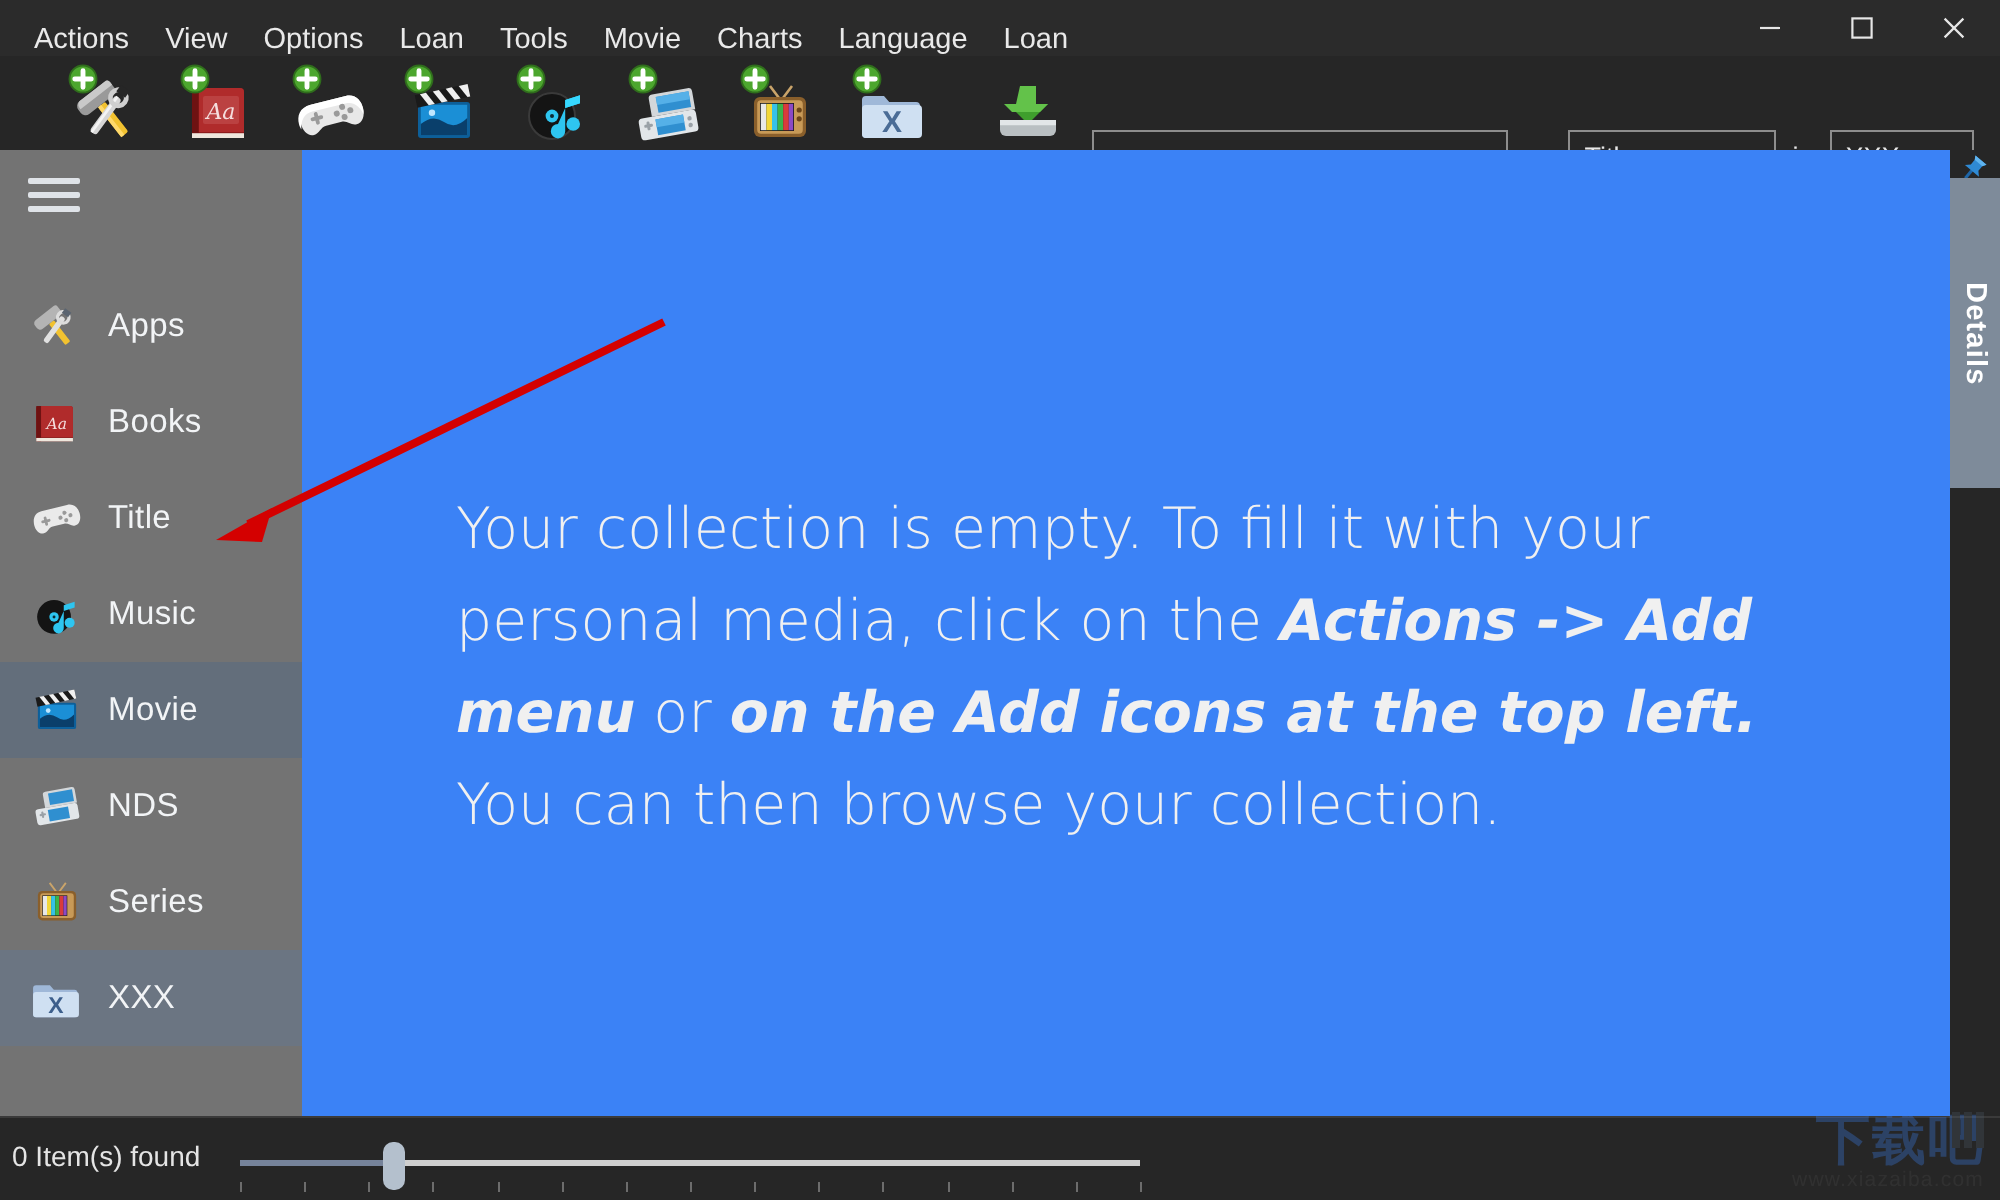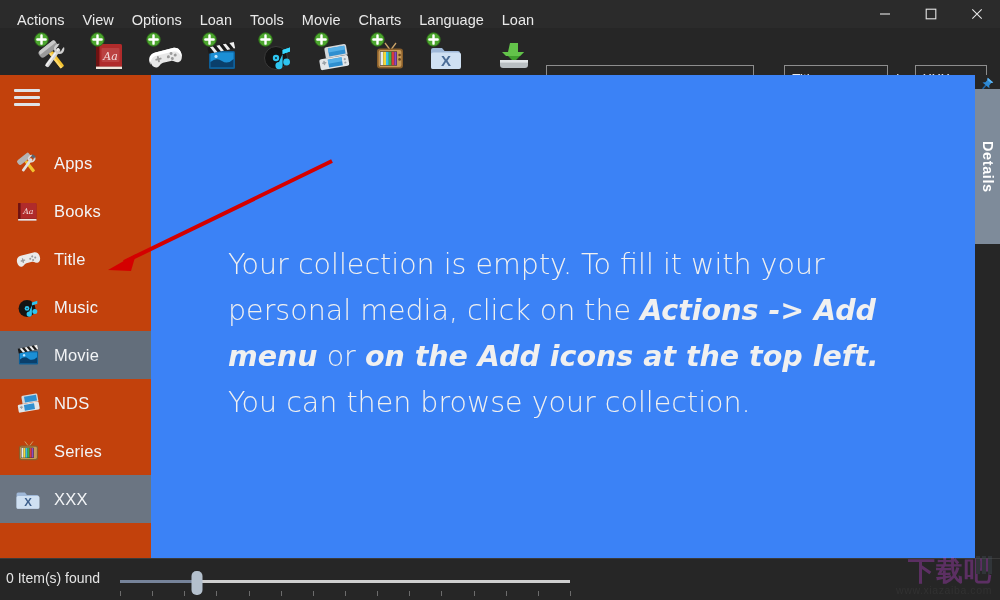--- a/index.html
+++ b/index.html
@@ -93,21 +93,21 @@
     width: 72px; height: 27px;
     background: #262626; border: 1px solid #8d8d8d;
     color: #e8e8e8; font-size: 13.5px; padding-left: 7px;
     display: flex; align-items: center;
     overflow: hidden;
   }
 
   
   .sidebar {
     position: absolute; left: 0; top: 75px; width: 151px; height: 483px;
-    background: #c2410c;
+    background: #737373;
   }
   .hamburger {
     width: 151px; height: 44px;
     display: flex; align-items: center; padding-left: 14px;
     cursor: pointer;
   }
   .hamburger .bars { width: 26px; }
   .hamburger .bars i {
     display: block; height: 3px; background: #dfe3e8; margin: 4px 0;
     border-radius: 1px;
@@ -202,21 +202,21 @@
     position: absolute; top: 0; width: 1px; height: 5px; background: #6c6c6c;
   }
 
   
   .watermark {
     position: absolute; right: 8px; bottom: 4px;
     opacity: .30; pointer-events: none;
     text-align: right;
   }
   .wm-cn {
-    color: #d946ef; font-size: 27px; font-weight: bold;
+    color: #3b82f6; font-size: 27px; font-weight: bold;
     font-family: "DejaVu Sans", sans-serif; line-height: 26px;
     letter-spacing: 1px;
   }
   .wm-url {
     color: #4a4a4a; font-size: 10.5px; letter-spacing: .6px;
   }
   .wm-bars {
     position: absolute; right: 0; top: -2px;
     display: flex; gap: 2px;
   }

